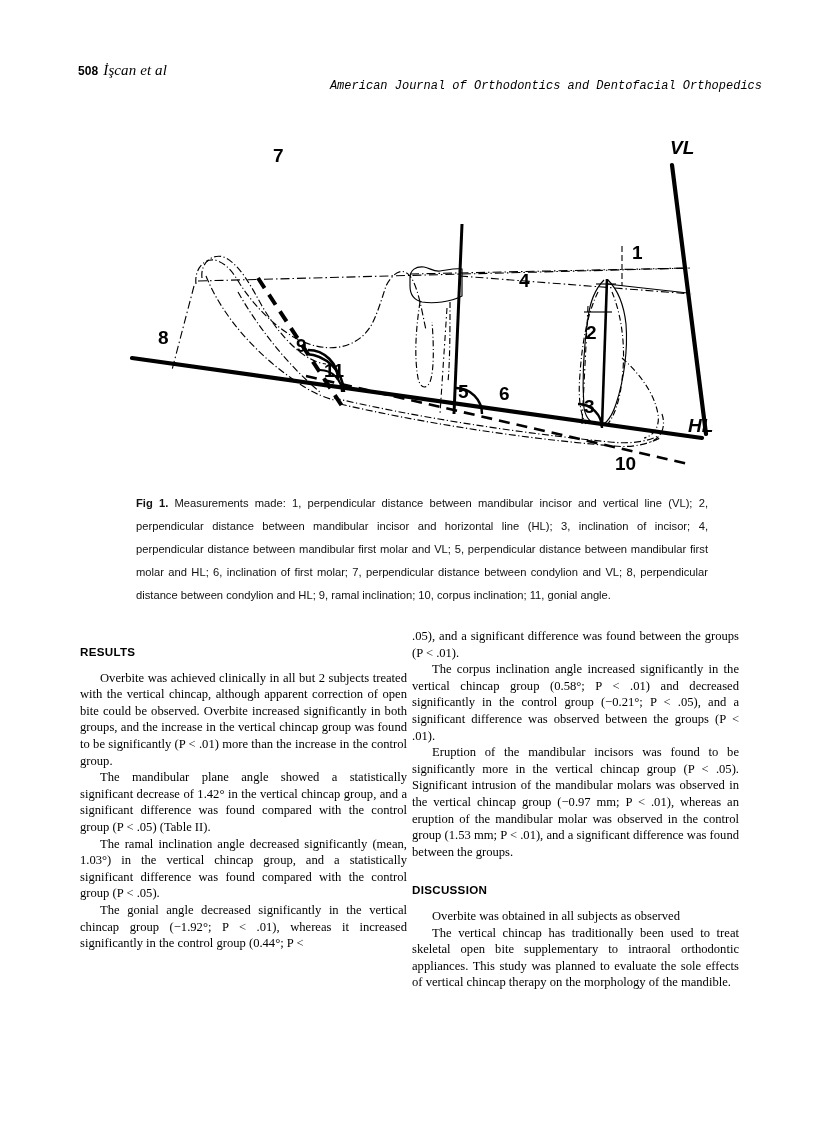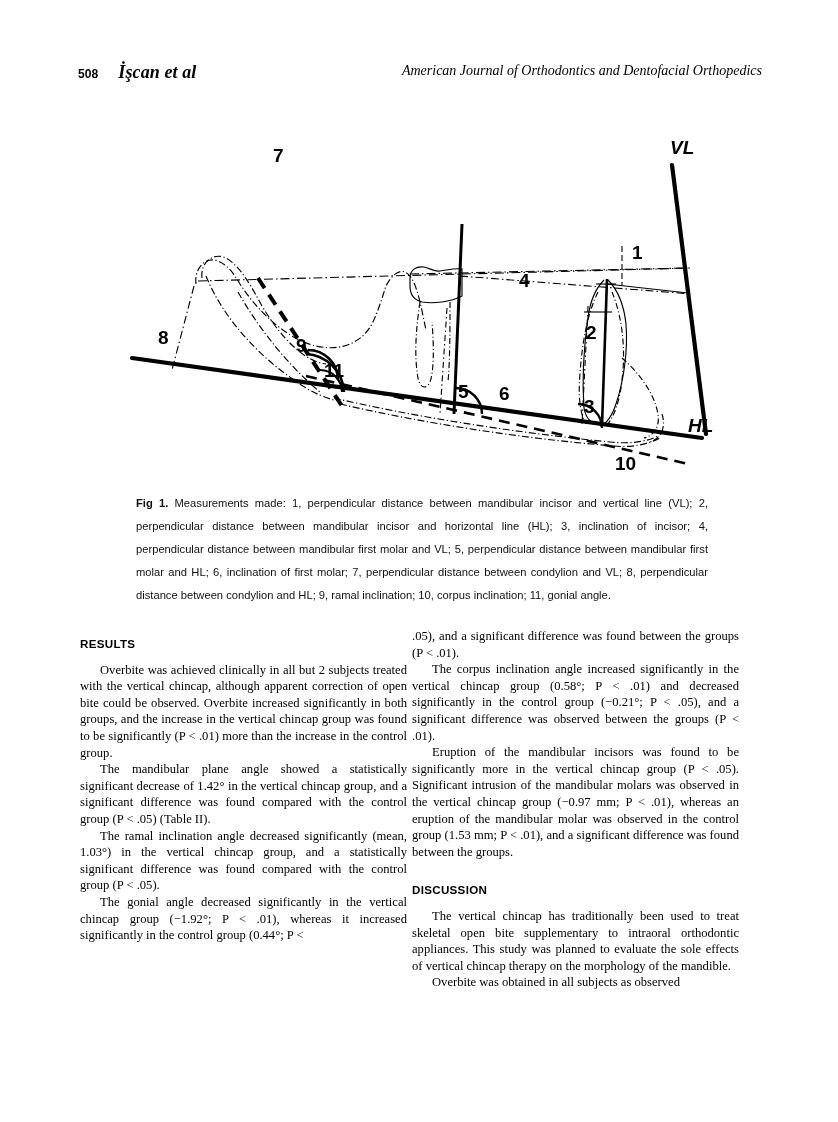--- a/index.html
+++ b/index.html
@@ -44,32 +44,32 @@
     white-space: nowrap;
   }
   .rh-left .folio {
     font-family: Liberation Sans, sans-serif;
     font-weight: bold;
     font-size: 12px;
   }
   .rh-left .authors {
     font-family: "Liberation Serif", serif;
     font-style: italic;
-    font-weight: bold;
-    font-size: 18px;
-    padding-left: 20px;
+    font-weight: normal;
+    font-size: 15px;
+    padding-left: 5px;
   }
   .rh-right {
     position: absolute;
     right: 0;
-    top: 0;
+    top: 16px;
     text-align: right;
-    font-family: Liberation Serif, serif;
+    font-family: Liberation Mono, monospace;
     font-style: italic;
-    font-size: 14px;
+    font-size: 12px;
     line-height: 17px;
     white-space: nowrap;
   }
 
   
   .figure-area {
     position: absolute;
     left: 110px;
     top: 126px;
     width: 620px;
@@ -105,21 +105,21 @@
     text-justify: inter-word;
   }
   .col-left { left: 80px; }
   .col-right { left: 412px; }
 
   .sec-head {
     font-family: "Liberation Sans", sans-serif;
     font-size: 11.6px;
     font-weight: bold;
     letter-spacing: 0.3px;
-    margin: 8px 0 9px 0;
+    margin: 16px 0 9px 0;
     text-align: left;
   }
   .sec-head.spaced { margin-top: 22px; }
 
   p.para {
     margin: 0;
     text-indent: 20px;
   }
   p.para.noindent { text-indent: 0; }
 
@@ -269,17 +269,17 @@
     <p class="para">The mandibular plane angle showed a statistically significant decrease of 1.42° in the vertical chincap group, and a significant difference was found compared with the control group (P &lt; .05) (Table II).</p>
     <p class="para">The ramal inclination angle decreased significantly (mean, 1.03°) in the vertical chincap group, and a statistically significant difference was found compared with the control group (P &lt; .05).</p>
     <p class="para">The gonial angle decreased significantly in the vertical chincap group (−1.92°; P &lt; .01), whereas it increased significantly in the control group (0.44°; P &lt;</p>
   </div>
 
   <div class="col col-right">
     <p class="para noindent">.05), and a significant difference was found between the groups (P &lt; .01).</p>
     <p class="para">The corpus inclination angle increased significantly in the vertical chincap group (0.58°; P &lt; .01) and decreased significantly in the control group (−0.21°; P &lt; .05), and a significant difference was observed between the groups (P &lt; .01).</p>
     <p class="para">Eruption of the mandibular incisors was found to be significantly more in the vertical chincap group (P &lt; .05). Significant intrusion of the mandibular molars was observed in the vertical chincap group (−0.97 mm; P &lt; .01), whereas an eruption of the mandibular molar was observed in the control group (1.53 mm; P &lt; .01), and a significant difference was found between the groups.</p>
     <div class="sec-head spaced">DISCUSSION</div>
+    <p class="para">Overbite was obtained in all subjects as observed</p>
     <p class="para">The vertical chincap has traditionally been used to treat skeletal open bite supplementary to intraoral orthodontic appliances. This study was planned to evaluate the sole effects of vertical chincap therapy on the morphology of the mandible.</p>
-    <p class="para">Overbite was obtained in all subjects as observed</p>
   </div>
 
 </div>
 
 </body></html>

